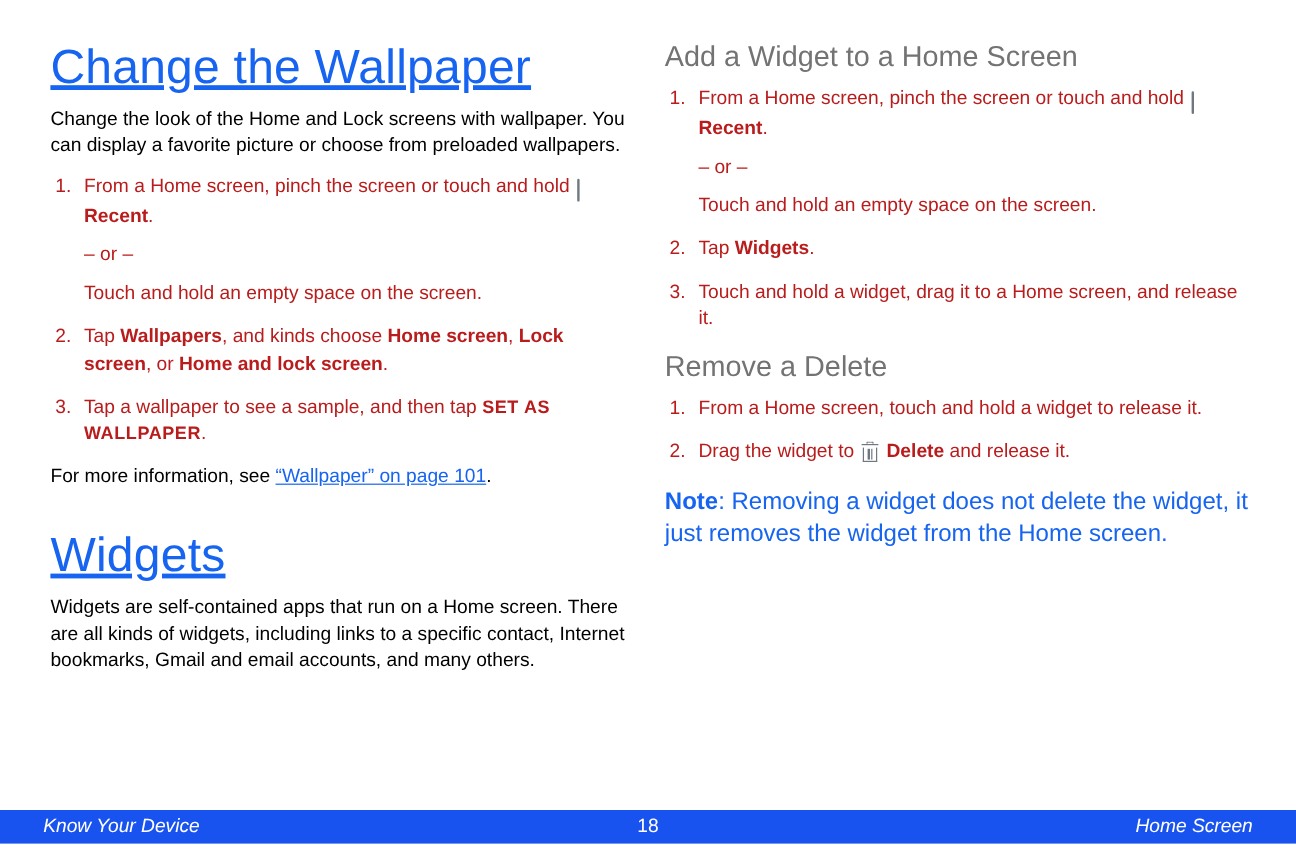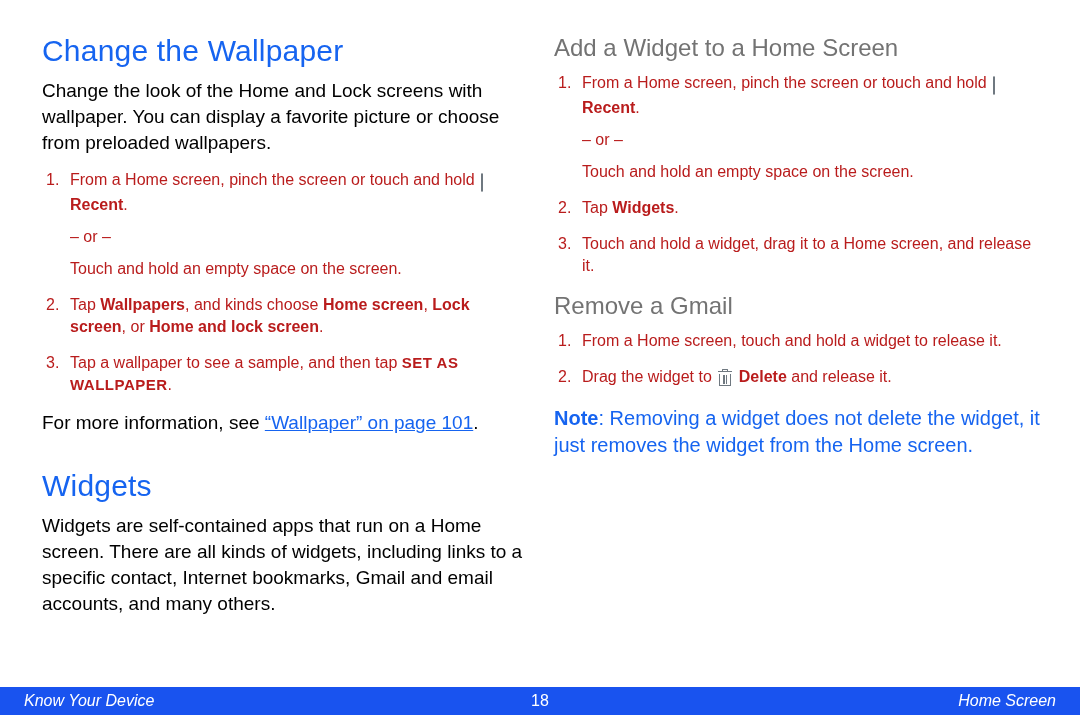--- a/index.html
+++ b/index.html
@@ -16,32 +16,33 @@
       gap: 26px;
       height: 640px;
     }
     .col {
       flex: 1;
       min-width: 0;
     }
     h1.section {
       color: #1664f0;
       font-weight: 400;
-      font-size: 30px;
+      font-size: 40px;
       margin-bottom: 10px;
       letter-spacing: 0.2px;
+      text-decoration: underline;
     }
     h2.subsection {
       color: #737373;
       font-weight: 400;
       font-size: 24px;
       margin-bottom: 10px;
     }
     p.body {
-      font-size: 19px;
+      font-size: 16px;
       line-height: 1.38;
       margin-bottom: 12px;
       color: #000;
     }
     ol {
       list-style: none;
       counter-reset: item;
       margin: 0 0 12px 0;
       padding: 0;
     }
@@ -121,30 +122,30 @@
       border-top: none;
     }
     .icon-delete .bin::before, .icon-delete .bin::after {
       content:"";
       position:absolute; top:1px; bottom:1px; width:1.3px; background:#6f7880;
     }
     .icon-delete .bin::before { left:3px; }
     .icon-delete .bin::after { right:3px; }
     .footer {
       position: absolute;
-      left: 0; right: 0; bottom: 5px;
+      left: 0; right: 0; bottom: 17px;
       height: 28px;
       background: #1953ef;
       color: #fff;
       display: flex;
       align-items: center;
       justify-content: space-between;
       font-style: italic;
       font-size: 16px;
-      padding: 0 24px;
+      padding: 0 36px;
     }
     .footer .center {
       position: absolute;
       left: 50%;
       transform: translateX(-50%);
       font-style: normal;
     }
     .spacer-lg { height: 20px; }
   </style>
 </head>
@@ -190,21 +191,21 @@
           <span class="bold">Recent</span><span>.</span>
           <div class="sub">– or –</div>
           <div class="sub">Touch and hold an empty space on the screen.</div>
         </li>
         <li>
           <span>Tap </span><span class="bold">Widgets</span><span>.</span>
         </li>
         <li>Touch and hold a widget, drag it to a Home screen, and release it.</li>
       </ol>
 
-      <h2 class="subsection" style="margin-top:6px">Remove a Gmail</h2>
+      <h2 class="subsection" style="margin-top:6px">Remove a Delete</h2>
       <ol>
         <li>From a Home screen, touch and hold a widget to release it.</li>
         <li>
           <span>Drag the widget to </span><span class="icon-box"><span class="icon-delete"><span class="handle"></span><span class="lid"></span><span class="bin"></span></span></span>
           <span class="bold">Delete</span><span> and release it.</span>
         </li>
       </ol>
 
       <p class="note">
         <span class="lbl">Note</span><span>: Removing a widget does not delete the widget, it just removes the widget from the Home screen.</span>

